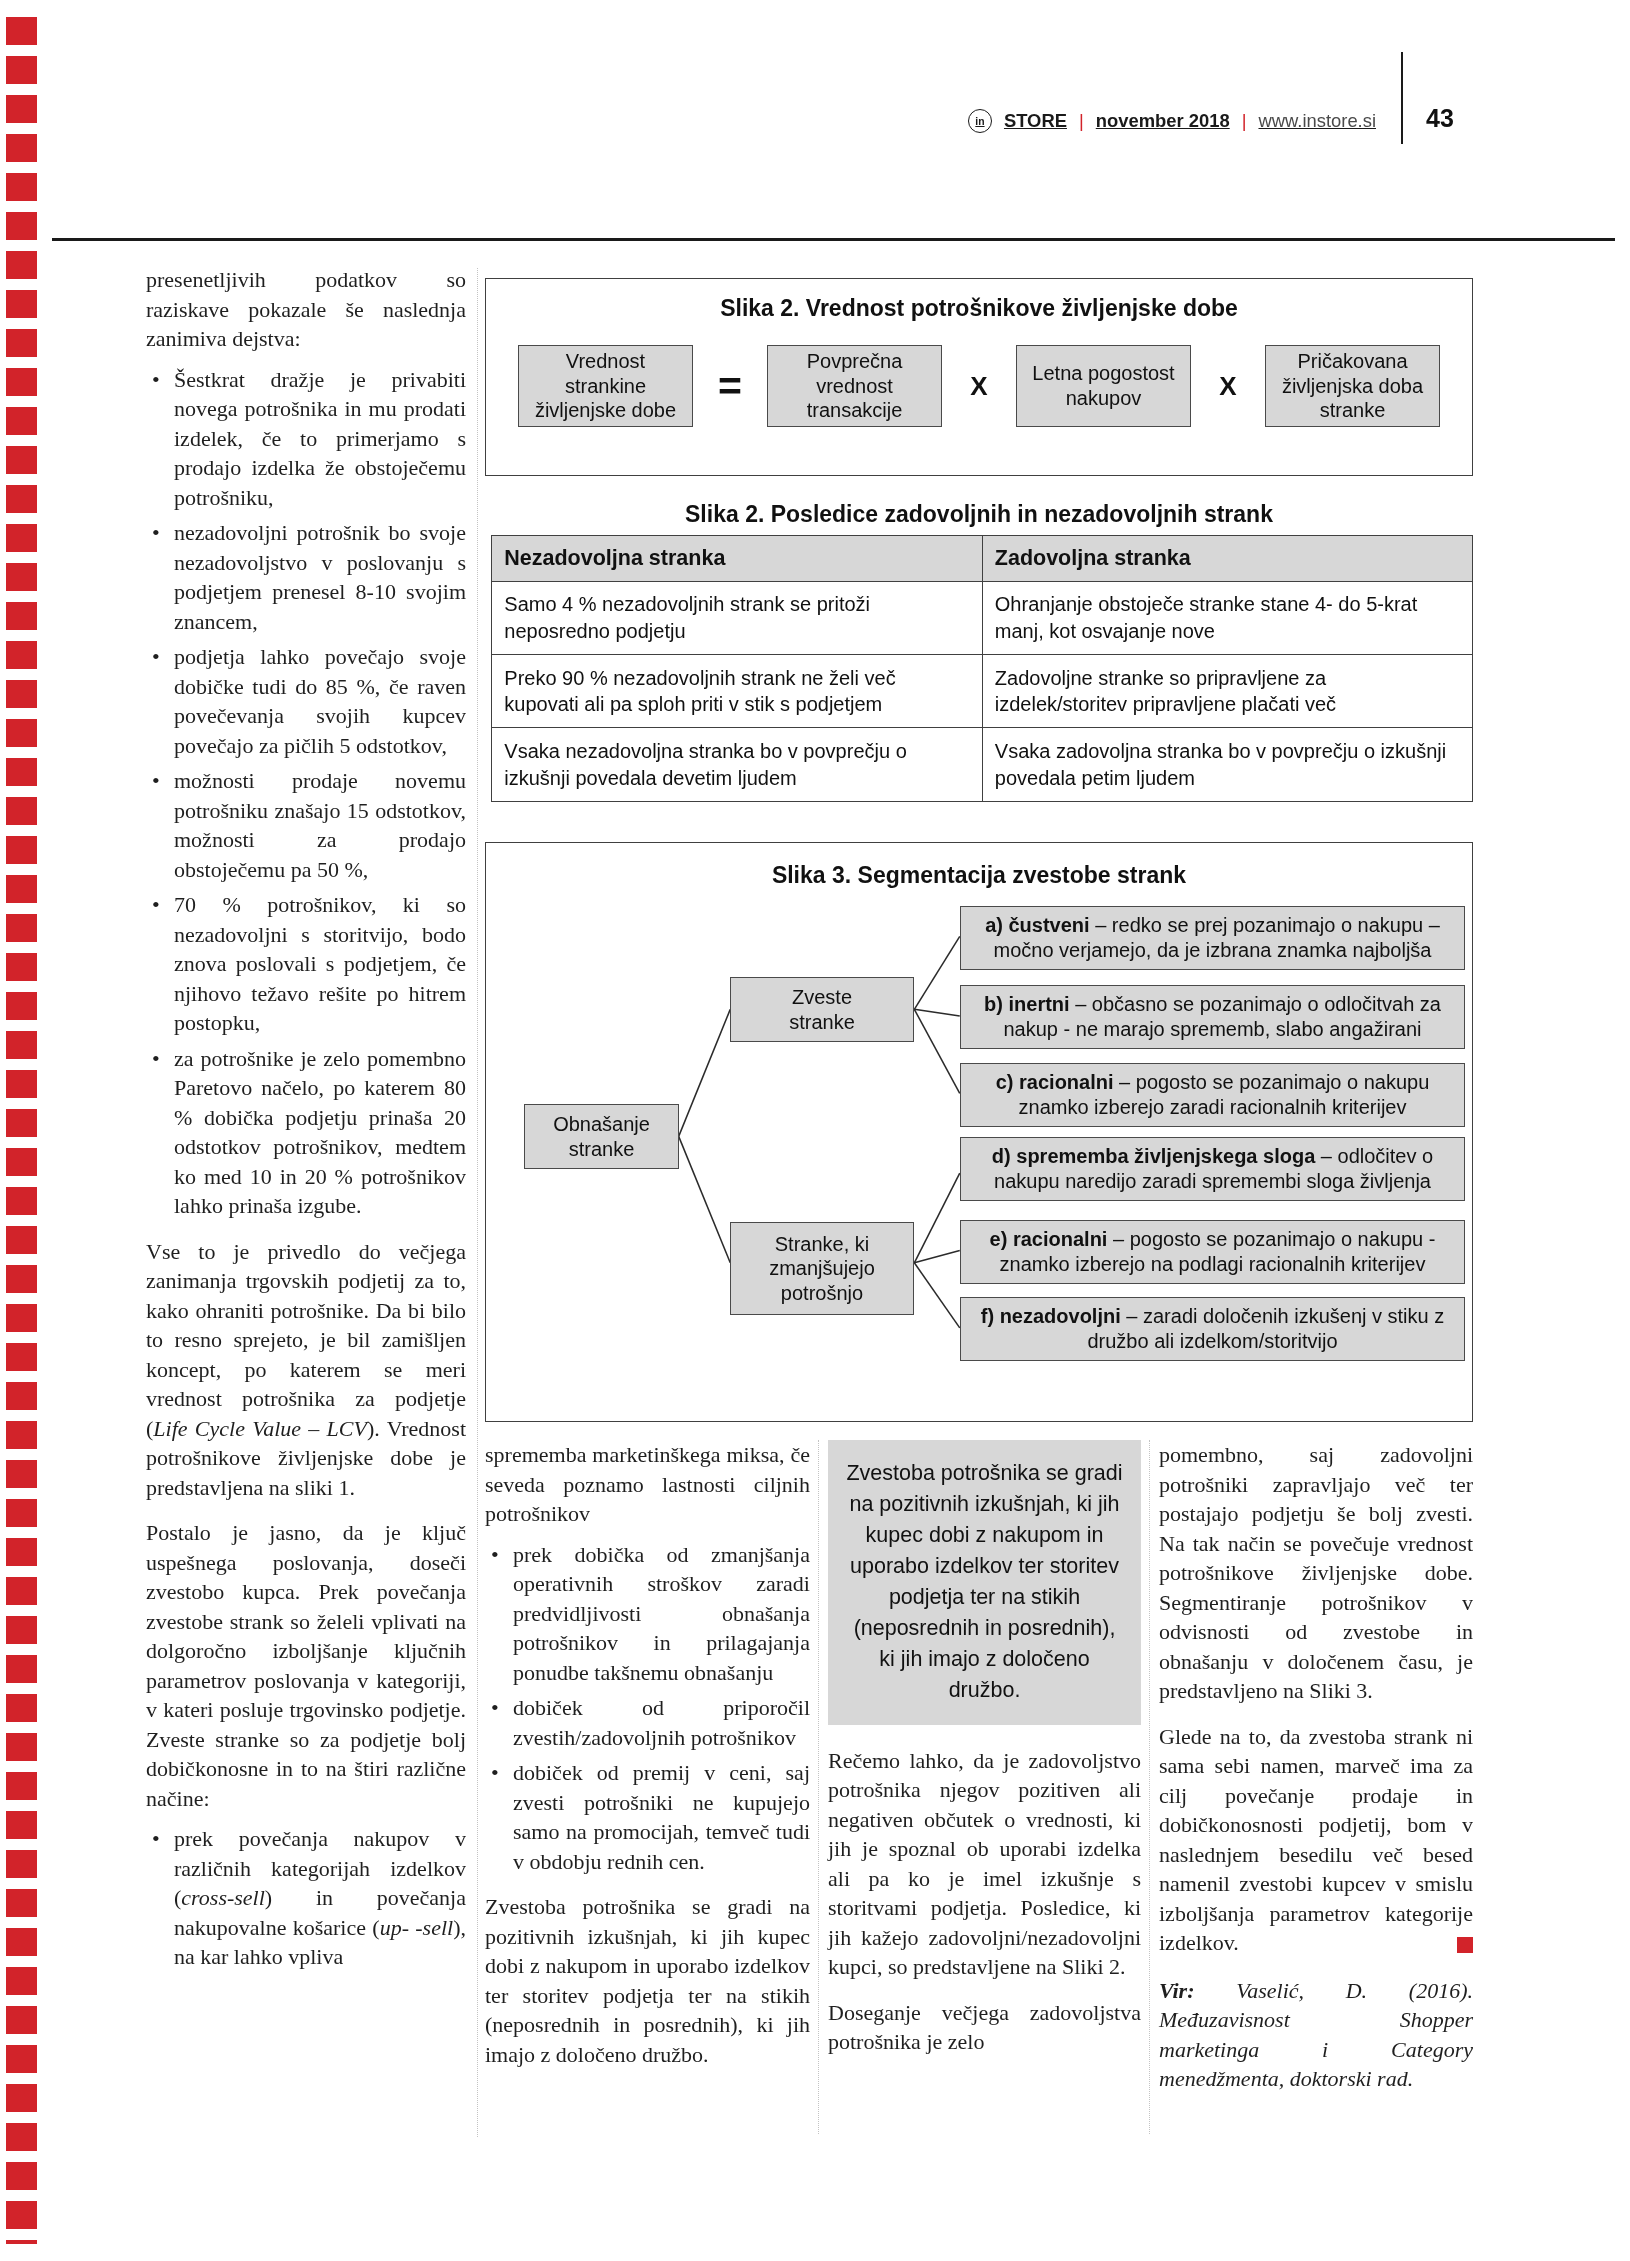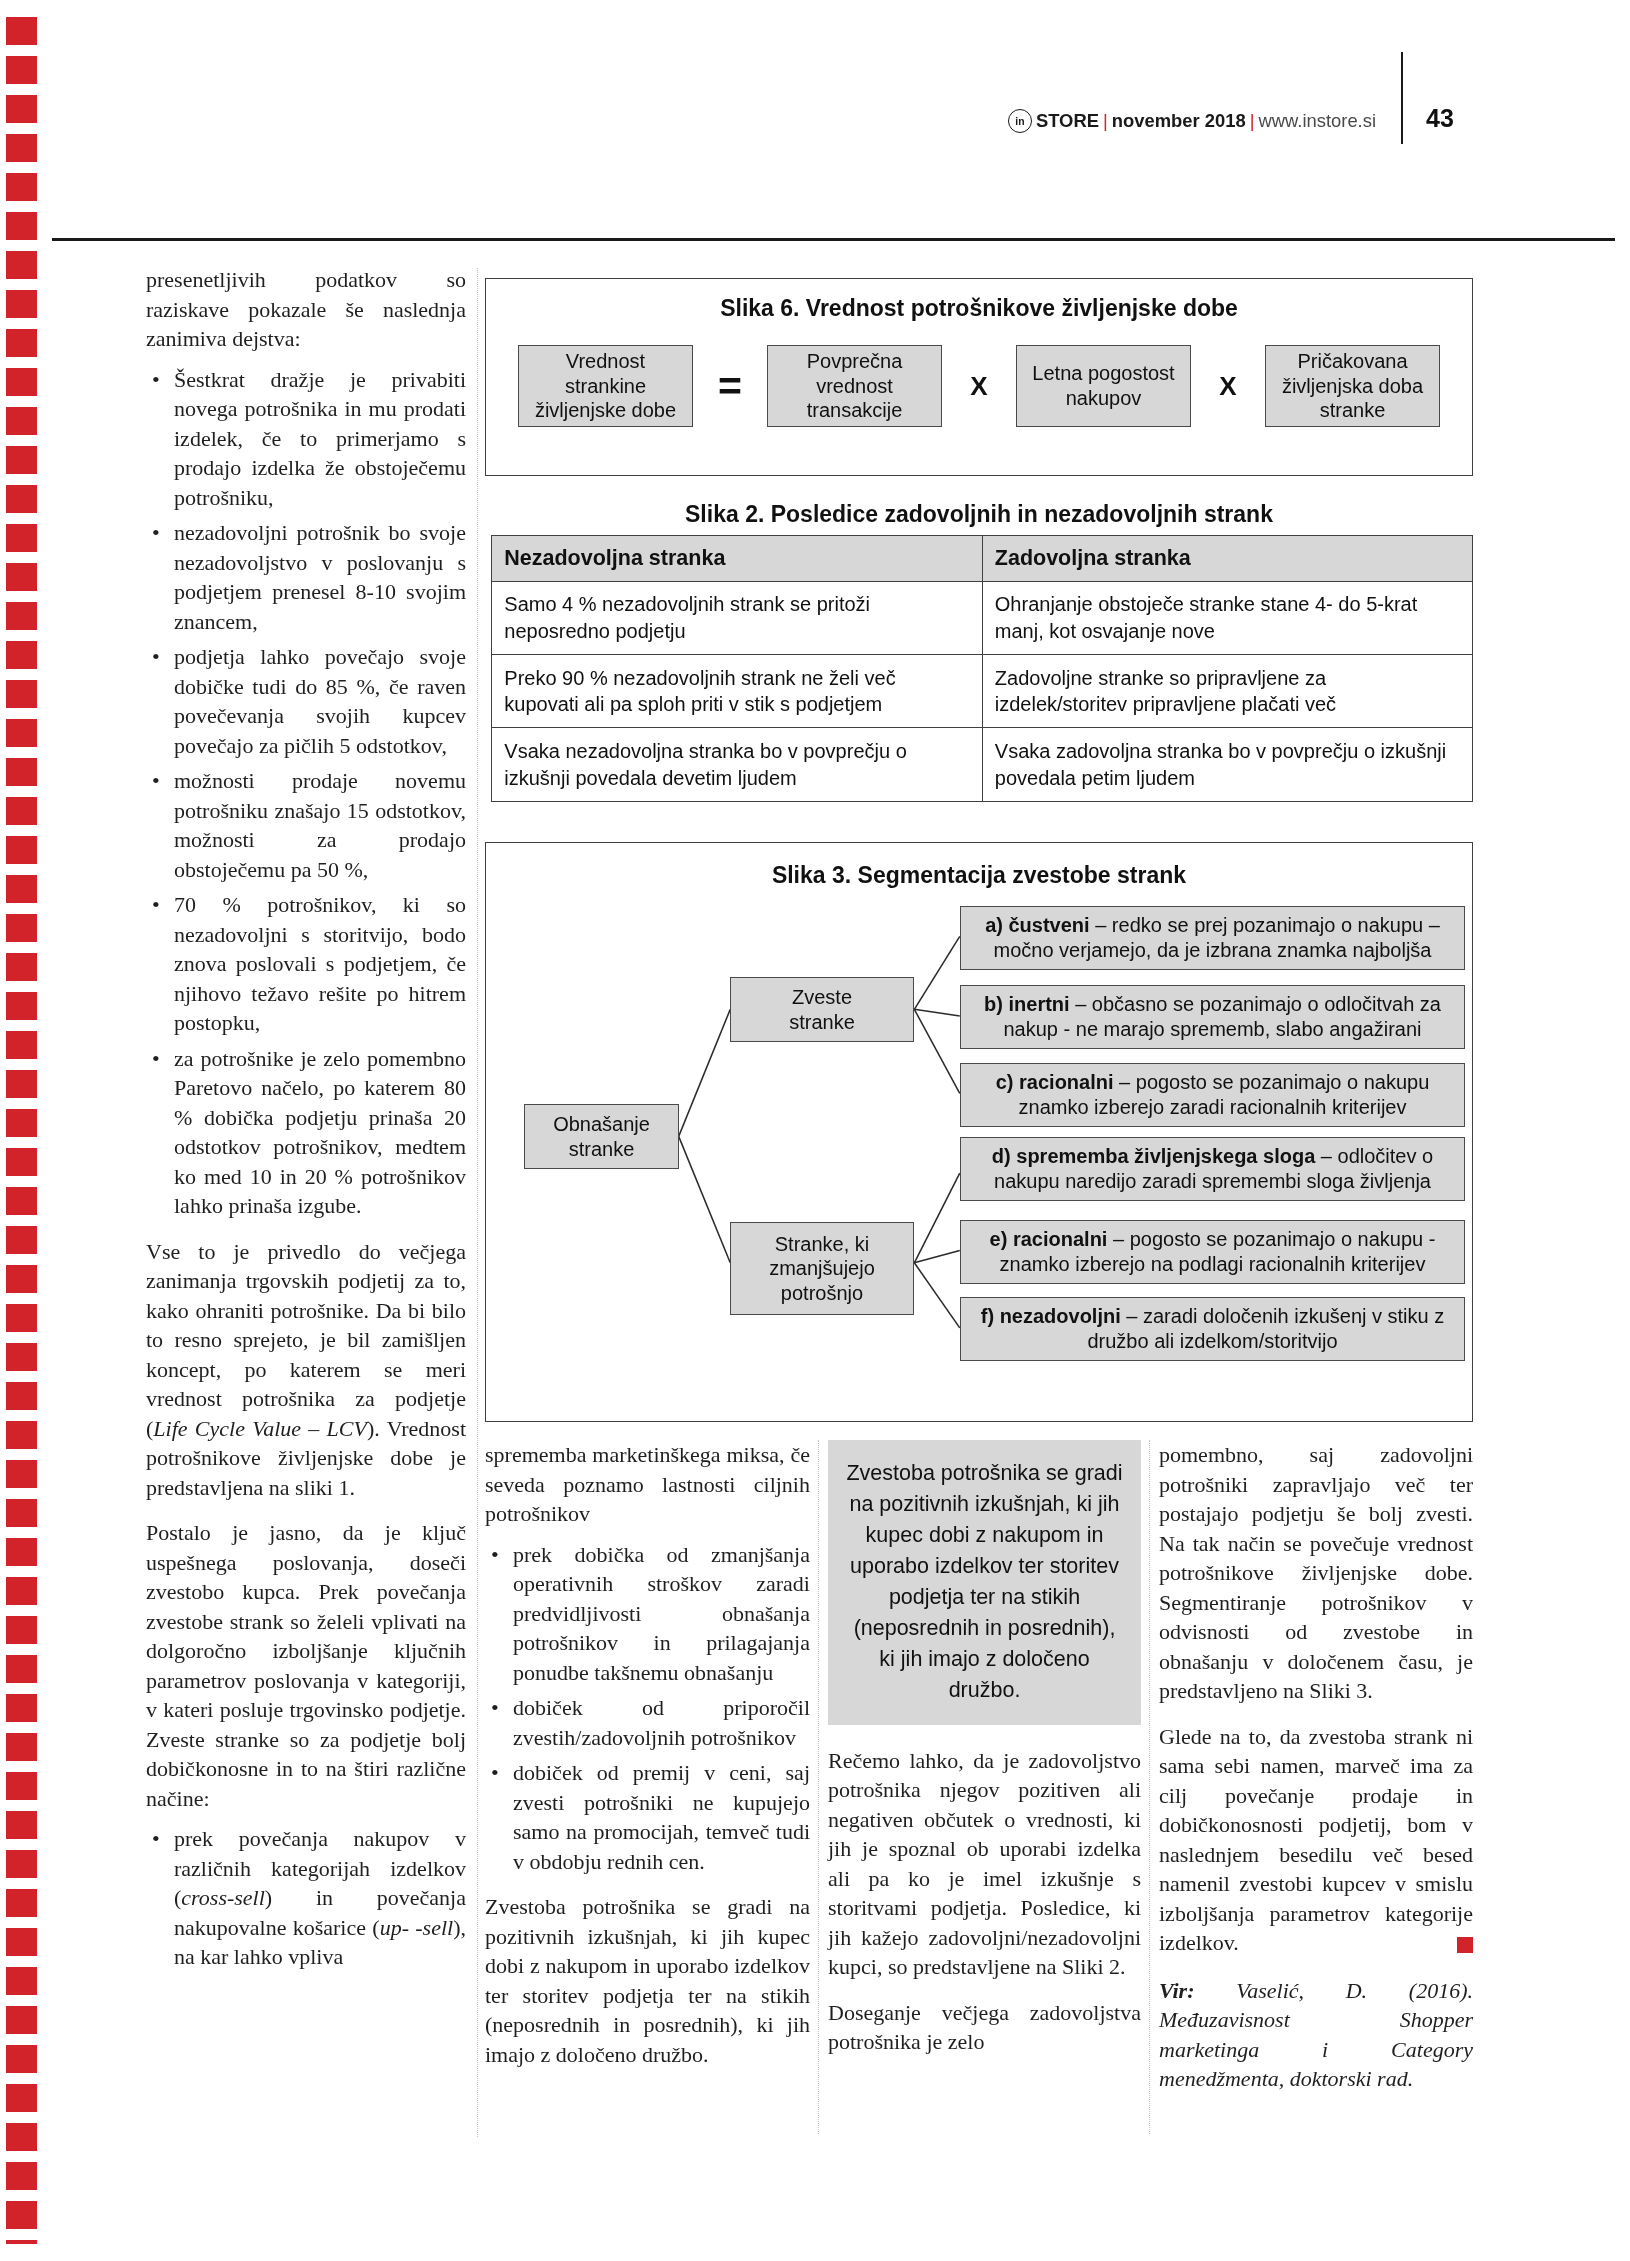--- a/index.html
+++ b/index.html
@@ -10,23 +10,24 @@
 
   
   #red-strip {
     position:absolute; left:6.1px; top:17px; width:31px; height:2227px;
     background:repeating-linear-gradient(to bottom, #d2232a 0 28px, #ffffff 28px 39px);
   }
 
   
   #header-meta {
     position:absolute; top:109px; left:737px; width:639px;
-    display:flex; align-items:center; justify-content:flex-end; gap:4px;
+    display:flex; align-items:center; justify-content:flex-end; gap:12px;
     font-family:"Liberation Sans", sans-serif; font-size:18.4px; font-weight:bold; color:#1a1a1a;
     white-space:nowrap;
+    text-decoration:underline;
   }
   .logo-circle {
     display:inline-flex; align-items:center; justify-content:center;
     width:22px; height:22px; border:1.8px solid #1a1a1a; border-radius:50%;
     font-size:10.4px; font-weight:bold; color:#1a1a1a; flex:0 0 auto;
   }
   .hdr-sep { color:#d2232a; font-weight:normal; }
   .hdr-url { font-weight:normal; color:#4a4a4a; }
   #header-divider { position:absolute; left:1401px; top:52px; width:1.8px; height:92px; background:#1a1a1a; }
   #page-number { position:absolute; left:1426px; top:104px; font-family:"Liberation Sans", sans-serif; font-size:25px; font-weight:bold; color:#111; }
@@ -146,21 +147,21 @@
       <div class="bullet">možnosti prodaje novemu potrošniku znašajo 15 odstotkov, možnosti za prodajo obstoječemu pa 50 %,</div>
       <div class="bullet">70 % potrošnikov, ki so nezadovoljni s storitvijo, bodo znova poslovali s podjetjem, če njihovo težavo rešite po hitrem postopku,</div>
       <div class="bullet">za potrošnike je zelo pomembno Paretovo načelo, po katerem 80 % dobička podjetju prinaša 20 odstotkov potrošnikov, medtem ko med 10 in 20 % potrošnikov lahko prinaša izgube.</div>
     </div>
     <p class="para para-gap"><span>Vse to je privedlo do večjega zanimanja trgovskih podjetij za to, kako ohraniti potrošnike. Da bi bilo to resno sprejeto, je bil zamišljen koncept, po katerem se meri vrednost potrošnika za podjetje (</span><span class="it">Life Cycle Value – LCV</span><span>). Vrednost potrošnikove življenjske dobe je predstavljena na sliki 1.</span></p>
     <p class="para para-gap">Postalo je jasno, da je ključ uspešnega poslovanja, doseči zvestobo kupca. Prek povečanja zvestobe strank so želeli vplivati na dolgoročno izboljšanje ključnih parametrov poslovanja v kategoriji, v kateri posluje trgovinsko podjetje. Zveste stranke so za podjetje bolj dobičkonosne in to na štiri različne načine:</p>
     <div class="bullet"><span>prek povečanja nakupov v različnih kategorijah izdelkov (</span><span class="it">cross-sell</span><span>) in povečanja nakupovalne košarice (</span><span class="it">up- -sell</span><span>), na kar lahko vpliva</span></div>
   </div>
 
   <div id="fig1" class="fig-frame">
-    <div class="fig-title">Slika 6. Vrednost potrošnikove življenjske dobe</div>
+    <div class="fig-title">Slika 2. Vrednost potrošnikove življenjske dobe</div>
     <div id="fig1-row">
       <div class="gray-box f1-box">Vrednost strankine življenjske dobe</div>
       <div class="f1-op eq">=</div>
       <div class="gray-box f1-box">Povprečna vrednost transakcije</div>
       <div class="f1-op times">X</div>
       <div class="gray-box f1-box">Letna pogostost nakupov</div>
       <div class="f1-op times">X</div>
       <div class="gray-box f1-box">Pričakovana življenjska doba stranke</div>
     </div>
   </div>

